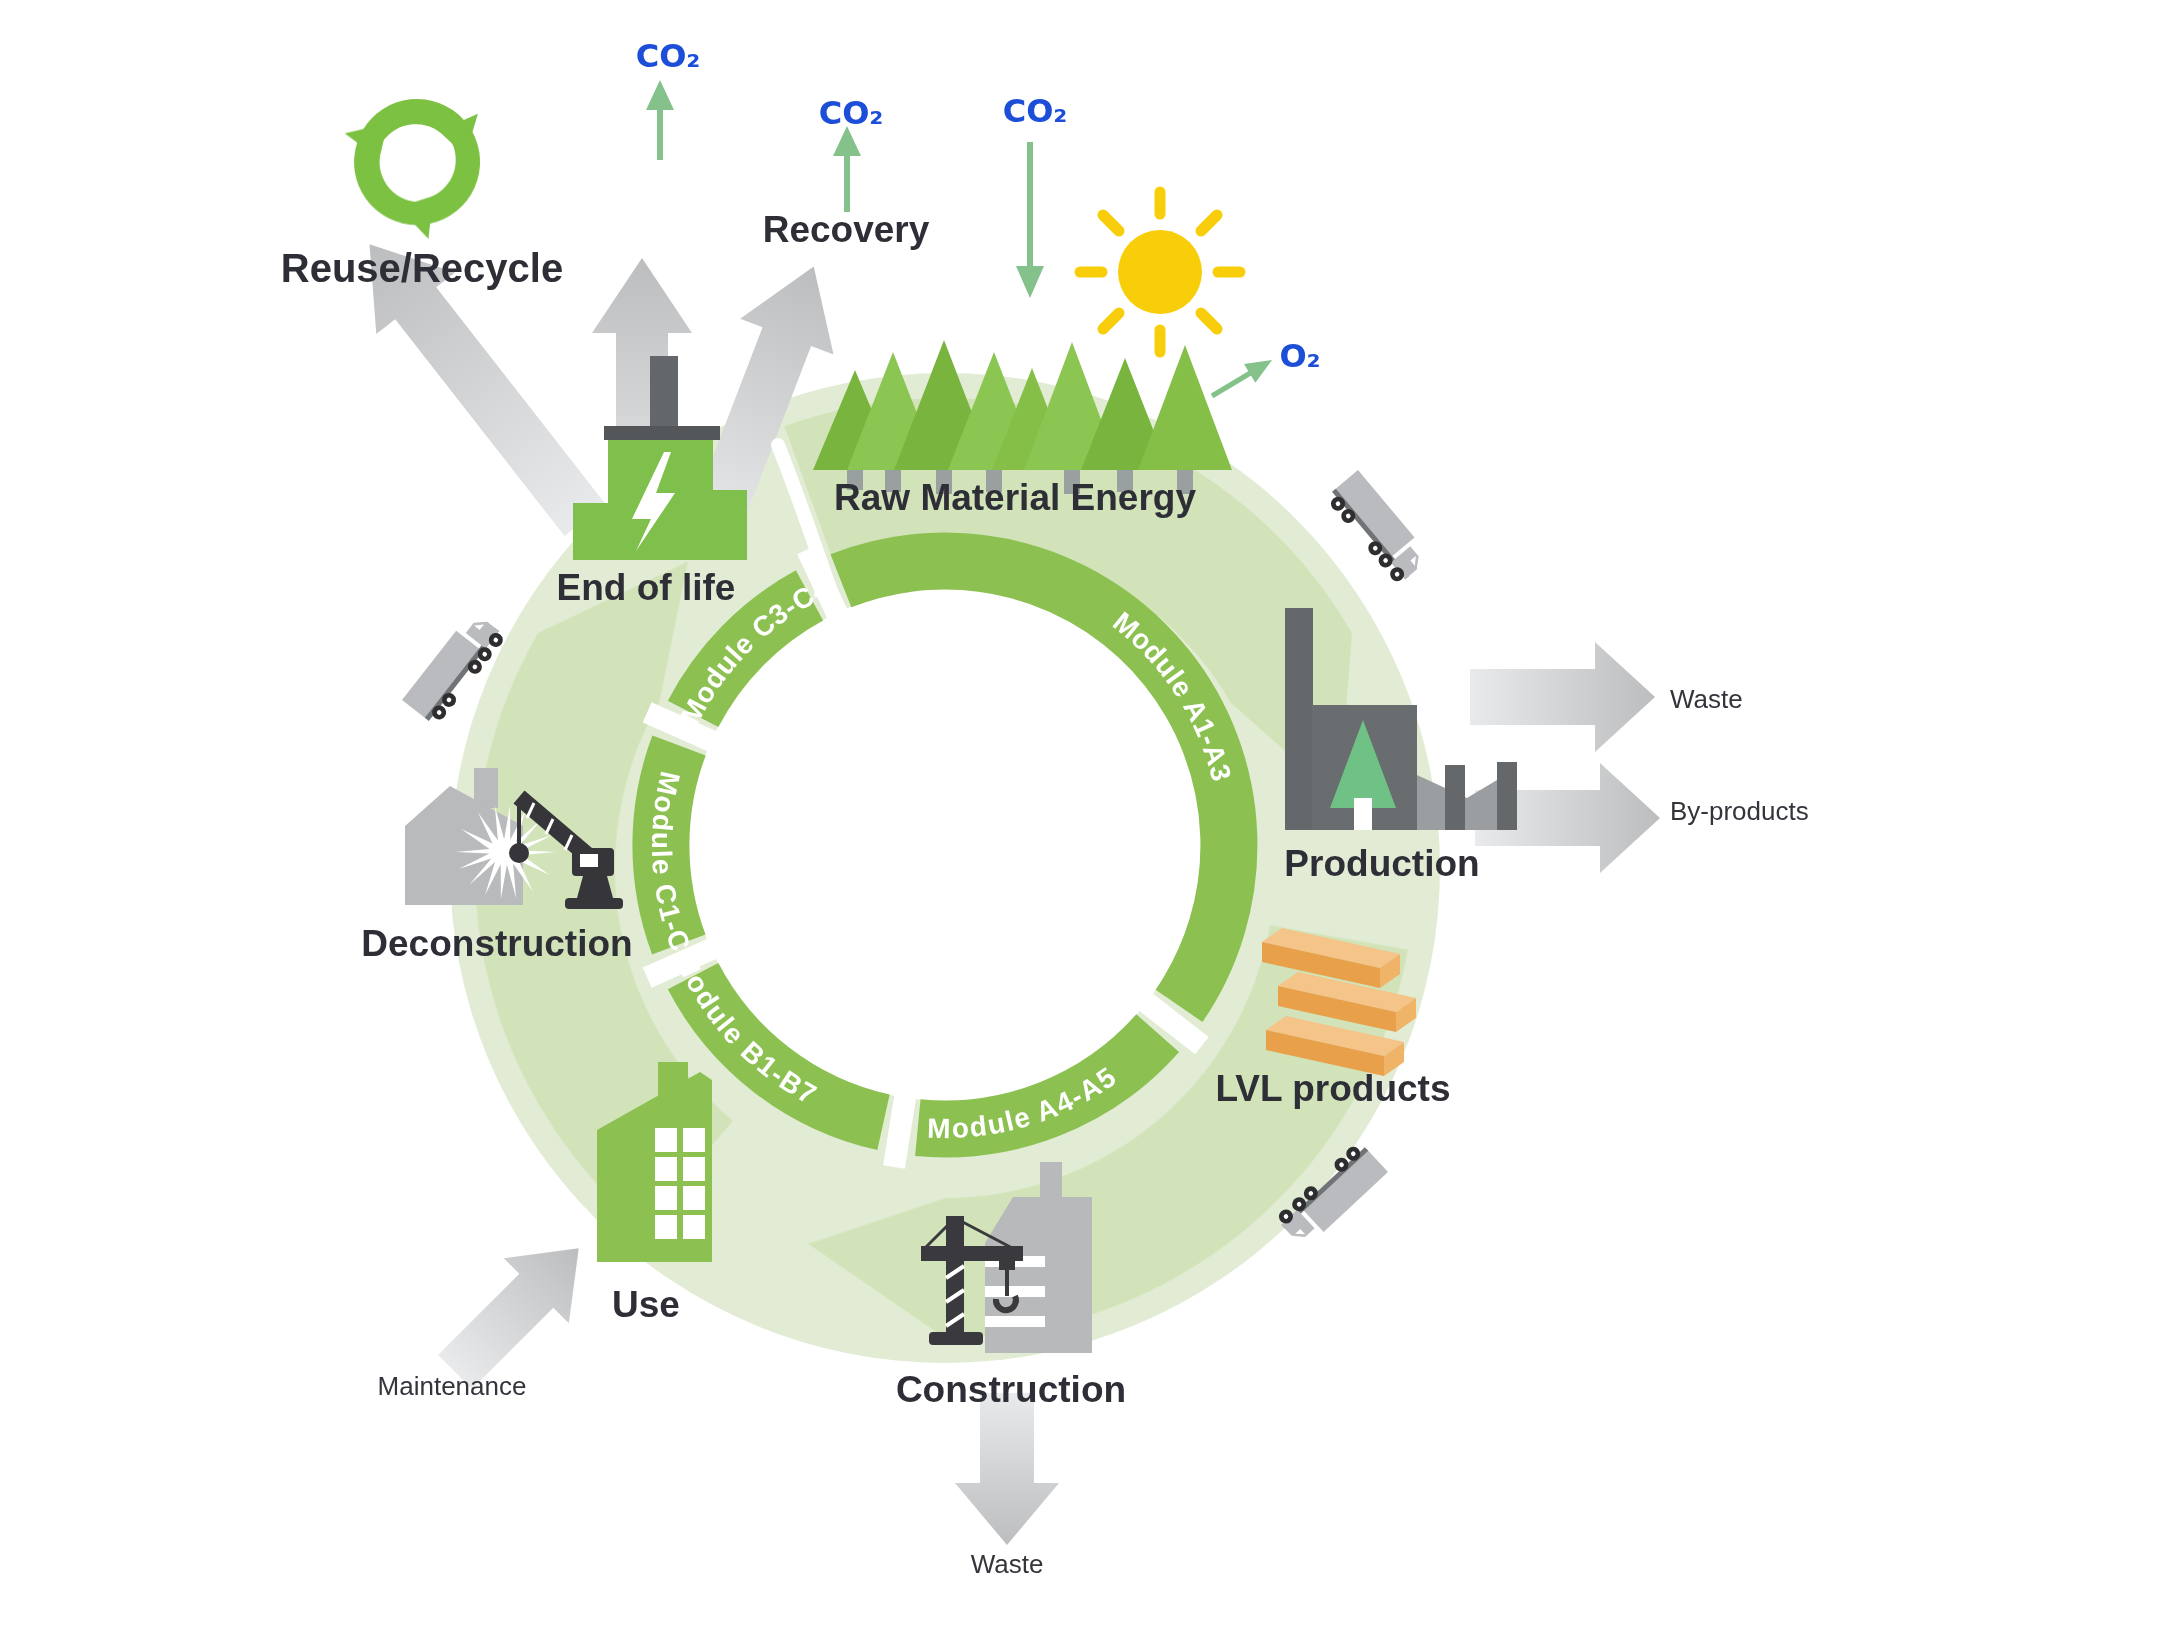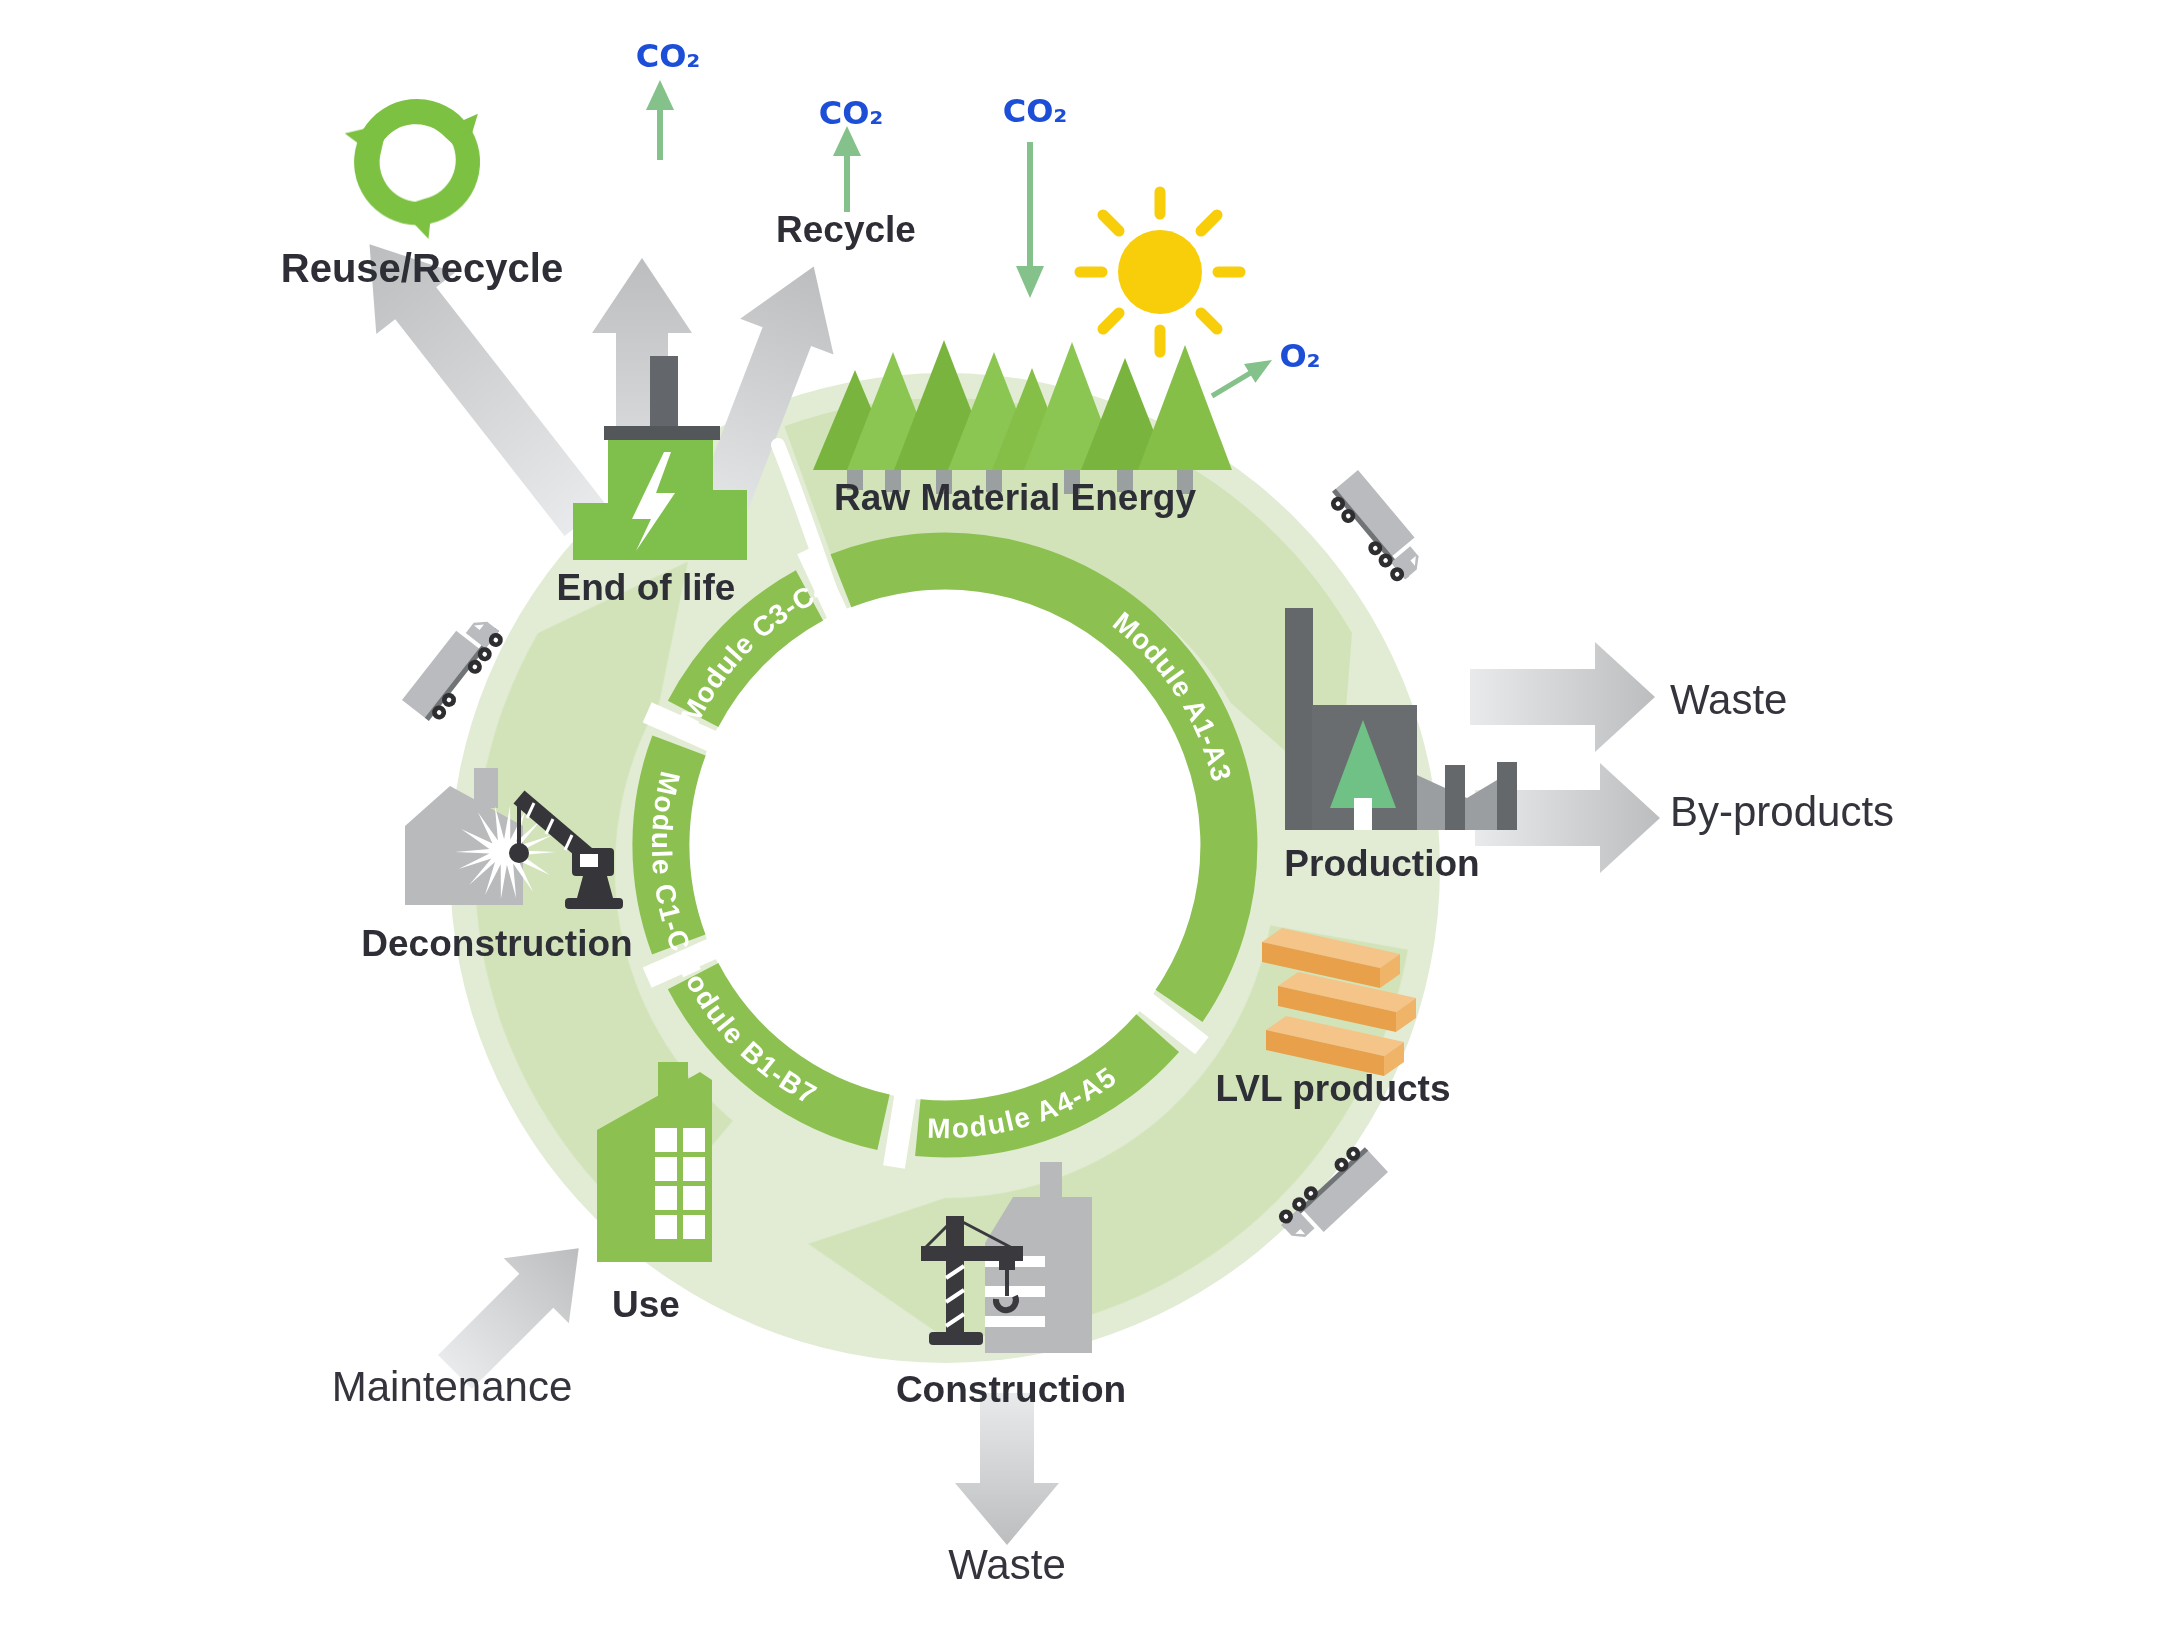--- a/index.html
+++ b/index.html
@@ -2,21 +2,21 @@
 <html><head>
 <meta charset="utf-8">
 <style>
   html,body{margin:0;padding:0;background:#ffffff;}
   .stage{position:relative;width:2180px;height:1635px;background:#ffffff;overflow:hidden;
          font-family:"Liberation Sans",sans-serif;}
   .layer{position:absolute;left:0;top:0;width:100%;height:100%;}
   .lbl{position:absolute;transform:translate(-50%,-50%);font-weight:700;color:#2e2e36;
        font-size:37px;white-space:nowrap;line-height:1.12;}
   .lbl.big{font-size:40px;}
-  .lbl.light{font-weight:400;color:#34343c;font-size:42px;}
+  .lbl.light{font-weight:400;color:#34343c;font-size:26px;}
   .lbl.leftal{transform:translate(0,-50%);}
   .lbl.green{color:#1d4ed8;font-size:32px;font-weight:700;
              font-family:"DejaVu Sans","Liberation Sans",sans-serif;}
   .lbl.multi{white-space:normal;text-align:center;width:200px;}
   .ringtxt{fill:#ffffff;font-family:"Liberation Sans",sans-serif;font-weight:700;
            font-size:28px;letter-spacing:1px;}
 </style>
 </head>
 <body>
 
@@ -272,21 +272,21 @@
       <polygon points="1030,298 1016,266 1044,266" stroke="none"></polygon>
     </g>
     <g>
       <line x1="1212" y1="396" x2="1252" y2="372" stroke-width="5"></line>
       <polygon points="1272,360 1255.4,382.8 1244,364" stroke="none"></polygon>
     </g>
   </g>
 </svg>
 
 <div class="lbl big" style="left:422px;top:268px;">Reuse/Recycle</div>
-<div class="lbl" style="left:846px;top:230px;">Recycle</div>
+<div class="lbl" style="left:846px;top:230px;">Recovery</div>
 <div class="lbl green" style="left:668px;top:57px;">CO₂</div>
 <div class="lbl green" style="left:851px;top:114px;">CO₂</div>
 <div class="lbl green" style="left:1035px;top:112px;">CO₂</div>
 <div class="lbl green" style="left:1300px;top:357px;">O₂</div>
 <div class="lbl" style="left:1015px;top:498px;">Raw Material Energy</div>
 <div class="lbl" style="left:1382px;top:864px;">Production</div>
 <div class="lbl light leftal" style="left:1670px;top:700px;">Waste</div>
 <div class="lbl light leftal" style="left:1670px;top:812px;">By-products</div>
 <div class="lbl" style="left:1333px;top:1089px;">LVL products</div>
 <div class="lbl" style="left:1011px;top:1390px;">Construction</div>

